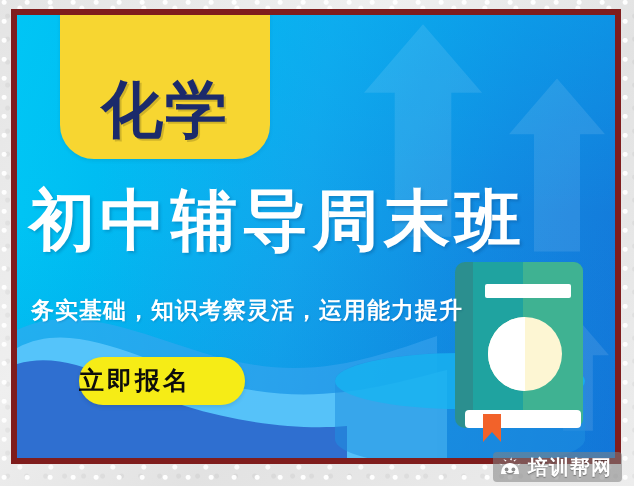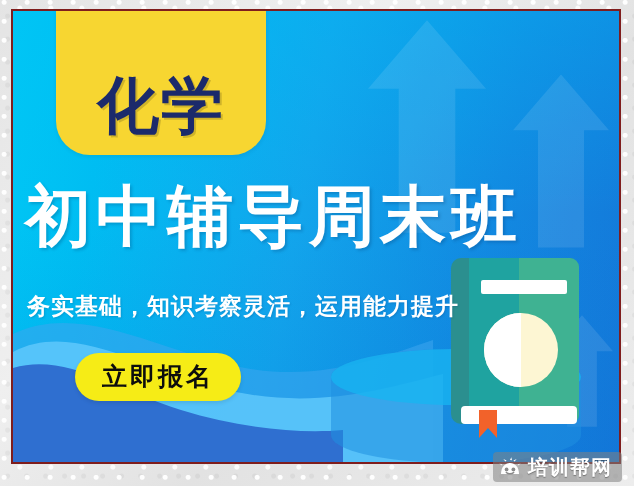--- a/index.html
+++ b/index.html
@@ -28,21 +28,21 @@
     background-size: 23px 19px, 31px 27px, 19px 23px, 27px 31px, 100% 100%;
   }
 
   
   #banner-frame {
     position: absolute;
     left: 11px;
     top: 9px;
     width: 610px;
     height: 455px;
-    border: 2px solid #7f1d1d;
+    border: 6px solid #7f1d1d;
     box-sizing: border-box;
     overflow: hidden;
     background: #00b9f2;
   }
 
   #banner-canvas {
     position: absolute;
     inset: 0;
     overflow: hidden;
   }
@@ -147,21 +147,21 @@
     padding: 0;
     box-shadow: 0 2px 4px rgba(0,0,0,0.10);
   }
   #cta-button-label {
     display: block;
     color: #0d0d0d;
     font-size: 25px;
     line-height: 48px;
     font-weight: 600;
     letter-spacing: 3px;
-    text-align: center;
+    text-align: left;
     font-family: "DejaVu Sans", "Liberation Sans", sans-serif;
   }
 
   
   .wave { position: absolute; left: 0; bottom: 0; }
   #wave-back  { width: 420px; height: 180px; }
   #wave-mid   { width: 430px; height: 150px; }
   #wave-front { width: 330px; height: 110px; }
 
   

